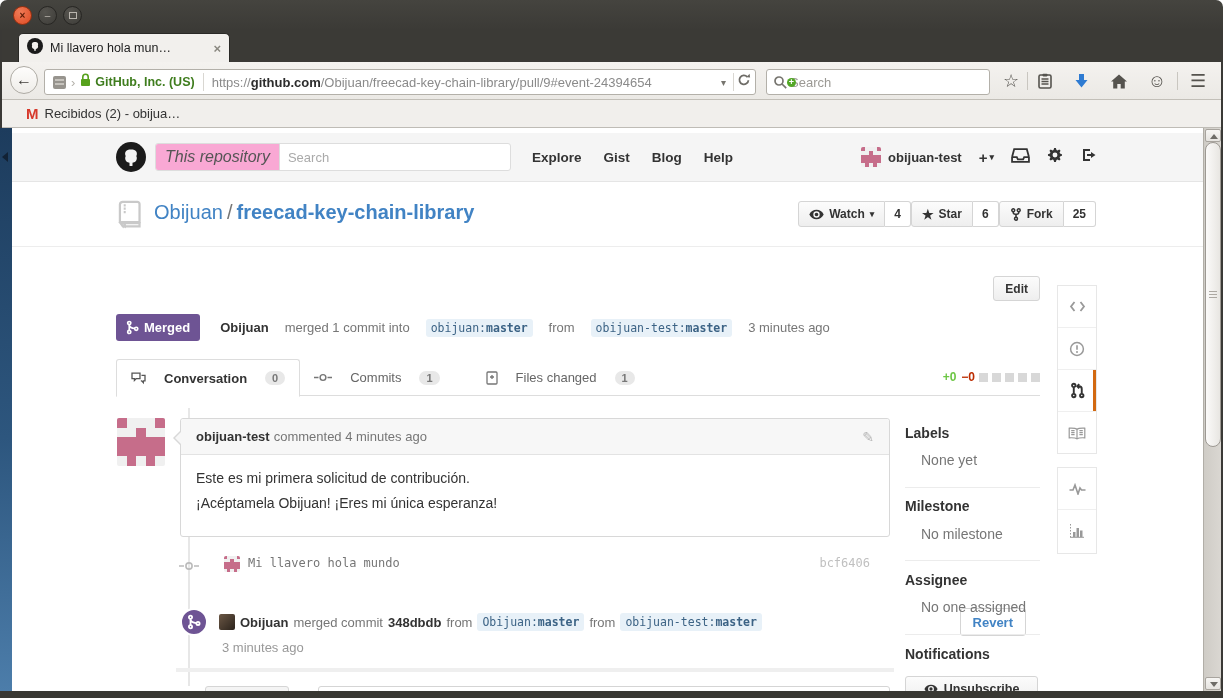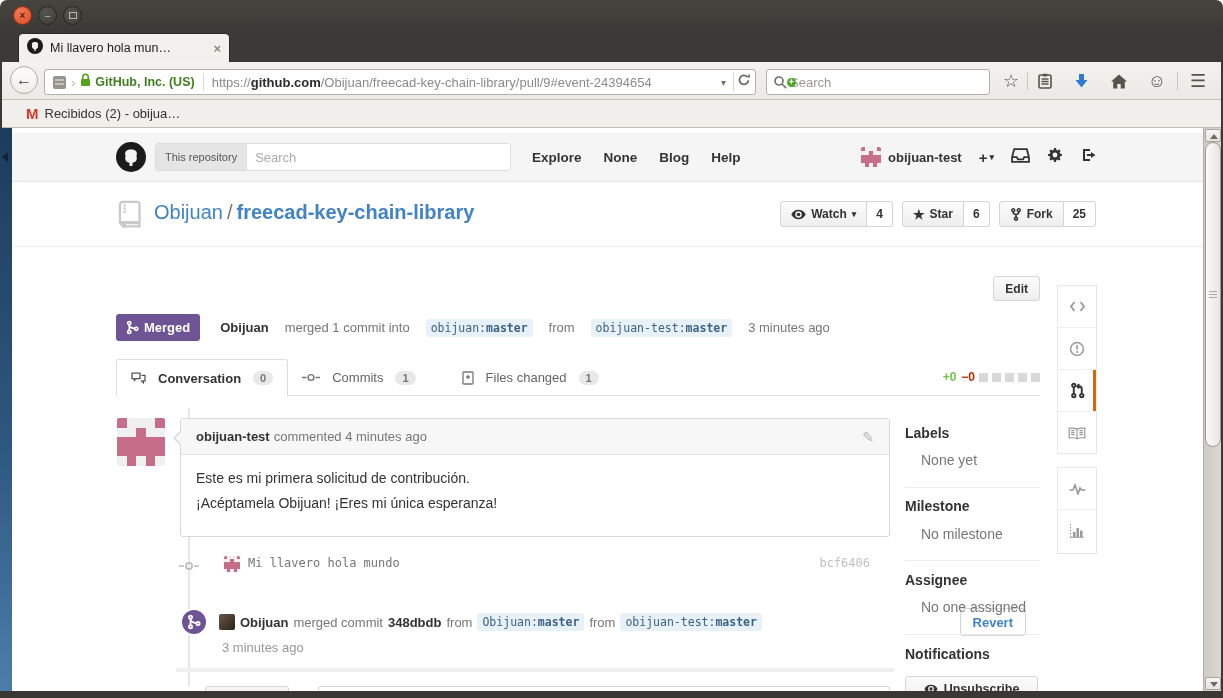--- a/index.html
+++ b/index.html
@@ -66,38 +66,38 @@
   .sb-thumb{position:absolute;left:1px;top:14px;width:16px;height:305px;border-radius:8px;
             background:linear-gradient(to right,#fbfaf9,#e8e6e2);border:1px solid #9d9993;box-sizing:border-box;}
   .sb-thumb:after{content:"";position:absolute;left:3px;top:148px;width:8px;height:8px;
             background:repeating-linear-gradient(#aca8a2 0 1px,transparent 1px 3px);}
   
   .viewport{left:12px;top:128px;width:1191px;height:563px;background:#fff;overflow:hidden;}
   .ghnav{position:absolute;left:0;top:5px;width:1191px;height:48px;background:#f5f5f5;border-bottom:1px solid #e5e5e5;}
   .ghnav-in{position:absolute;left:104px;top:0;width:980px;height:48px;}
   .ghsearch{position:absolute;left:39px;top:10px;width:356px;height:28px;background:#fff;border:1px solid #ddd;
             border-radius:3px;box-sizing:border-box;display:flex;align-items:center;overflow:hidden;}
-  .ghscope{background:#e5e5e5;border-right:1px solid #ddd;height:100%;display:flex;align-items:center;
-           padding:0 9px;font-size:11px;color:#555;}
+  .ghscope{background:#f9a8d4;border-right:1px solid #ddd;height:100%;display:flex;align-items:center;
+           padding:0 9px;font-size:16px;color:#555;font-style:italic;}
   .ghsearch input{border:none;outline:none;flex:1;font-size:13px;padding:0 8px;font-family:"Liberation Sans",sans-serif;background:transparent;color:#333;}
   .ghsearch input::placeholder{color:#aaa;}
   .ghlinks{position:absolute;left:416px;top:0;height:48px;display:flex;align-items:center;gap:22px;}
   .ghlink{font-size:13.5px;font-weight:bold;color:#333;}
   .ghright{position:absolute;right:0;top:0;height:48px;display:flex;align-items:center;gap:17px;}
   .ghuser{display:flex;align-items:center;gap:7px;font-size:13px;font-weight:bold;color:#333;}
   .plusmenu{font-size:15px;font-weight:bold;color:#333;display:flex;align-items:center;gap:2px;}
   .plusmenu .c{font-size:9px;}
   .avatar{display:inline-block;border-radius:2px;overflow:hidden;line-height:0;}
   
   .repohead{position:absolute;left:0;top:54px;width:1191px;height:64px;background:#fff;border-bottom:1px solid #ededed;}
   .repohead-in{position:absolute;left:104px;top:0;width:980px;height:64px;text-align:right;}
   .repotitle{position:absolute;left:38px;top:19px;font-size:20px;color:#4183c4;white-space:nowrap;}
   .repotitle .sep{color:#767676;margin:0 4px;}
   .repotitle .name{font-weight:bold;}
-  .socialbtns{position:absolute;right:0;top:19px;display:flex;gap:9px;}
+  .socialbtns{position:absolute;right:0;top:19px;display:flex;}
   .sbtn-group{display:flex;}
   .minibtn{height:26px;display:flex;align-items:center;gap:5px;padding:0 10px;font-size:12px;font-weight:bold;color:#333;
            background:linear-gradient(#fcfcfc,#eee);border:1px solid #d5d5d5;border-radius:3px;box-sizing:border-box;}
   .sbtn-group .minibtn{border-radius:3px 0 0 3px;}
   .scount{height:26px;display:flex;align-items:center;padding:0 9px;font-size:12px;font-weight:bold;color:#333;
           background:#fff;border:1px solid #d5d5d5;border-left:none;border-radius:0 3px 3px 0;box-sizing:border-box;}
   
   .container{position:absolute;left:104px;top:0;width:924px;height:563px;}
   .prtitle{position:absolute;left:0;top:139px;font-size:26px;color:#333;font-weight:normal;}
   .prnum{color:#aaa;}
@@ -107,21 +107,21 @@
   .prmeta{position:absolute;left:0;top:186px;height:27px;display:flex;align-items:center;gap:16px;
           font-size:13px;color:#767676;white-space:nowrap;}
   .statebadge{height:27px;display:flex;align-items:center;gap:5px;padding:0 10px;border-radius:3px;
               background:#6e5494;color:#fff;font-size:13px;font-weight:bold;margin-right:4px;}
   .bold-dark{font-weight:bold;color:#333;}
   .refbox{font-family:"DejaVu Sans Mono","Liberation Mono",monospace;font-size:11.5px;color:#3c6385;
           background:#e8f1f8;border-radius:3px;padding:2px 5px;}
   .refbox b{font-weight:bold;}
   
   .prtabs{position:absolute;left:0;top:231px;width:924px;height:37px;border-bottom:1px solid #ddd;box-sizing:border-box;}
-  .prtab{position:relative;float:left;height:37px;display:flex;align-items:center;gap:12px;padding:0 14px;
+  .prtab{position:relative;float:left;height:37px;display:flex;align-items:center;gap:18px;padding:0 14px;
          font-size:13px;color:#666;box-sizing:border-box;}
   .prtab.active{background:#fff;border:1px solid #ddd;border-bottom:1px solid #fff;border-radius:3px 3px 0 0;
                 color:#333;font-weight:bold;margin-bottom:-1px;height:38px;}
   .counter{background:#e8e8e8;color:#777;border-radius:10px;padding:1px 7px;font-size:11px;font-weight:bold;}
   .diffstat{position:absolute;right:0;top:11px;display:flex;align-items:center;gap:3px;font-size:12px;font-weight:bold;}
   .diffadd{color:#6cc644;}
   .diffdel{color:#bd2c00;margin-left:2px;}
   .dblock{width:9px;height:9px;background:#d8d8d8;display:inline-block;margin-left:1px;}
   
   .timeline{position:absolute;left:72px;top:280px;width:2px;height:278px;background:#e7e7e7;}
@@ -283,21 +283,21 @@
               <circle cx="8" cy="8" r="8" fill="#1b1b1b"></circle>
               <path fill="#f5f5f5" d="M5.3 4.9c.5-.6 1.2-.9 2.7-.9s2.2.3 2.7.9c.4.5.5 1.2.4 1.8 0 .3-.1.5-.3.7.2.3.3.7.3 1.1 0 1.7-1.1 2.3-2.3 2.5v1.5c0 .2-.1.3-.3.3H7.5c-.2 0-.3-.1-.3-.3V11C6 10.8 4.9 10.2 4.9 8.5c0-.4.1-.8.3-1.1-.2-.2-.3-.4-.3-.7-.1-.6 0-1.3.4-1.8z"></path>
             </svg>
         </div>
         <div class="ghsearch">
           <span class="ghscope">This repository</span>
           <input placeholder="Search" style="">
         </div>
         <div class="ghlinks">
           <span class="ghlink">Explore</span>
-          <span class="ghlink">None</span>
+          <span class="ghlink">Gist</span>
           <span class="ghlink">Blog</span>
           <span class="ghlink">Help</span>
         </div>
         <div class="ghright">
           <span class="ghuser">
             <span class="avatar">
               <svg class="idsvg" width="20" height="20" viewBox="0 0 5 5" shape-rendering="crispEdges">
                   <rect width="5" height="5" fill="#f0f0f0"></rect>
                   <path fill="#c66d8a" d="M0 0h1v1H0zM4 0h1v1H4zM2 1h1v1H2zM0 2h5v2H0zM1 4h1v1H1zM3 4h1v1H3z"></path>
                 </svg>

